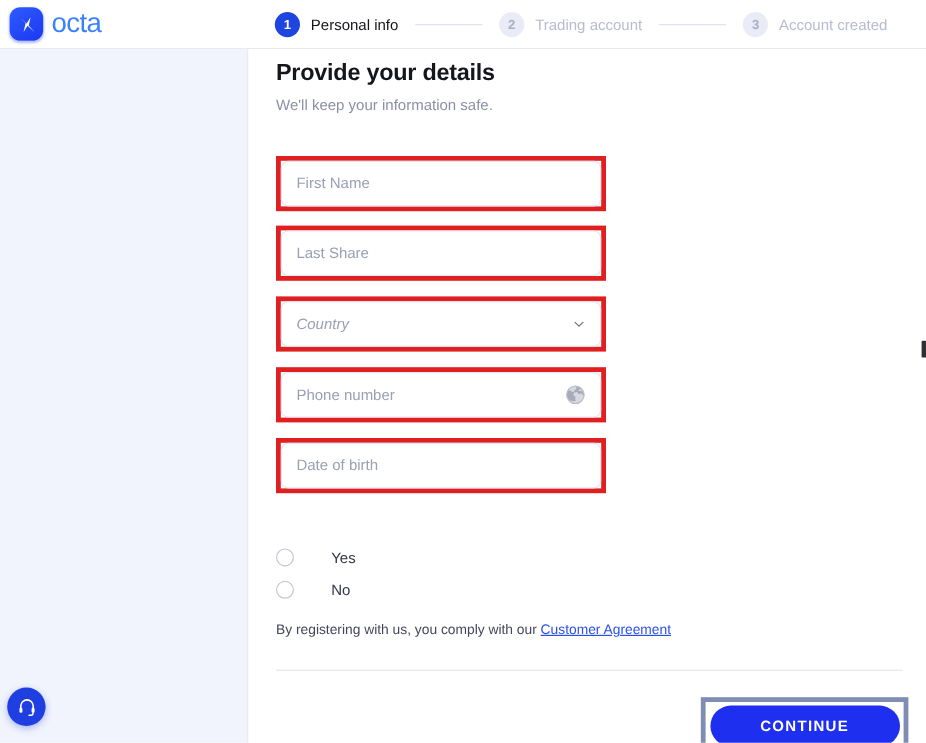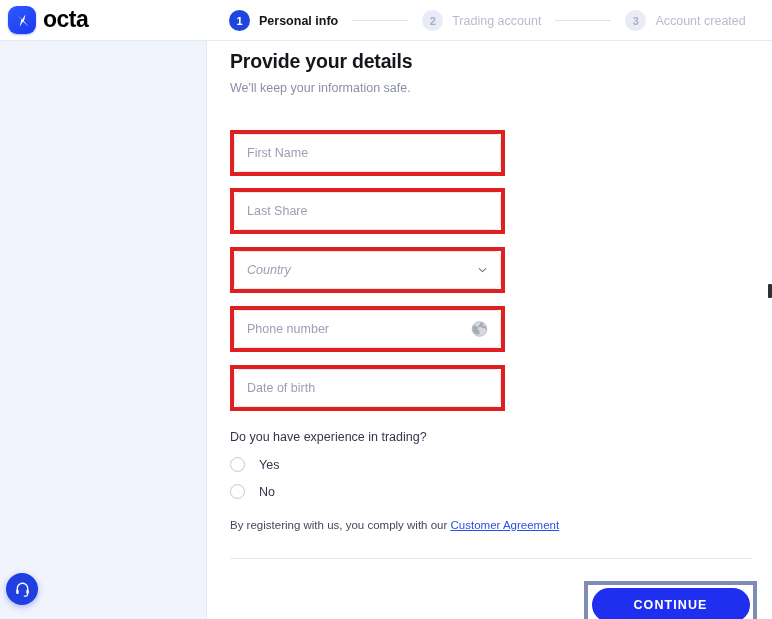--- a/index.html
+++ b/index.html
@@ -49,22 +49,22 @@
     border-radius: 9px;
     background: linear-gradient(145deg, #2f5bff 0%, #1a38f0 100%);
     display: flex;
     align-items: center;
     justify-content: center;
     box-shadow: 0 1px 2px rgba(26,56,240,.35);
   }
   .brand-name {
     font-size: 23px;
     letter-spacing: -0.5px;
-    font-weight: 700;
-    color: #000000;
+    font-weight: 400;
+    color: #3b82f6;
     line-height: 1;
     padding-bottom: 2px;
   }
 
   
   .stepper {
     position: absolute;
     left: 229px;
     top: 0;
     height: 41px;
@@ -94,21 +94,21 @@
   .step.inactive .step-circle {
     background: #e9ebf7;
     color: #a9aec9;
   }
   .step-label {
     font-size: 12.5px;
     white-space: nowrap;
   }
   .step.active .step-label {
     color: #15161c;
-    font-weight: 700;
+    font-weight: 400;
     text-align: center;
   }
   .step.inactive .step-label {
     color: #b7bbd0;
     font-weight: 400;
   }
   .step-line {
     width: 56px;
     height: 1.5px;
     background: #dfe2ef;
@@ -219,21 +219,21 @@
     left: 23px;
     top: 389px;
     font-size: 12.5px;
     color: #33364a;
   }
   .radio-row {
     position: absolute;
     left: 23px;
     display: flex;
     align-items: center;
-    gap: 14px;
+    gap: 31px;
     cursor: pointer;
   }
   .radio-row.r-yes { top: 416px; }
   .radio-row.r-no  { top: 443px; }
   .radio-dot {
     width: 15px;
     height: 15px;
     border-radius: 50%;
     border: 1.4px solid #c3c7d8;
     background: #ffffff;
@@ -407,21 +407,20 @@
         </span>
       </div>
     </div>
 
     <div class="field-wrap f-dob">
       <div class="field">
         <span class="field-placeholder">Date of birth</span>
       </div>
     </div>
 
-    <div class="q-label">Do you have experience in trading?</div>
 
     <div class="radio-row r-yes">
       <span class="radio-dot"></span>
       <span class="radio-label">Yes</span>
     </div>
 
     <div class="radio-row r-no">
       <span class="radio-dot"></span>
       <span class="radio-label">No</span>
     </div>

